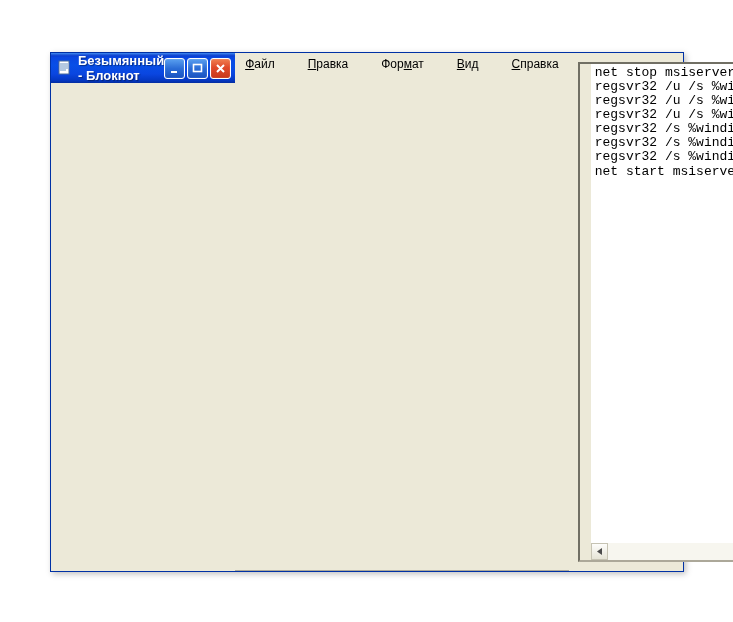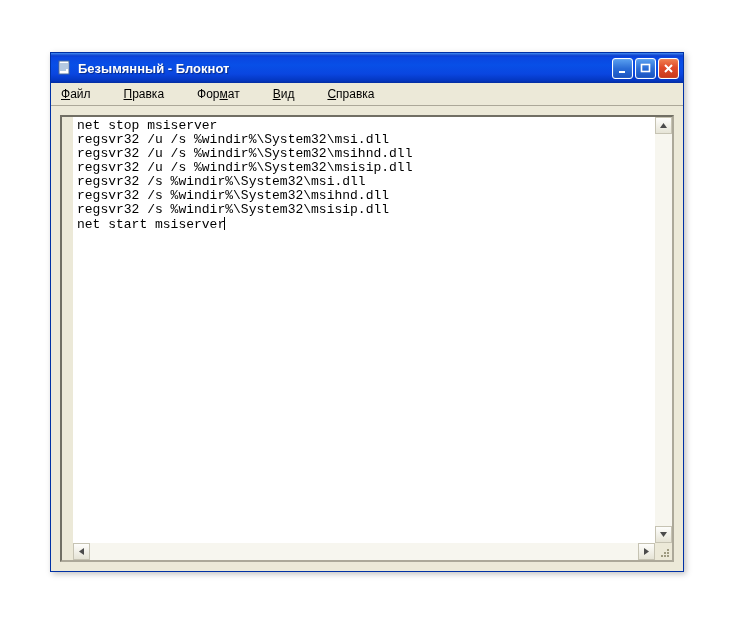--- a/index.html
+++ b/index.html
@@ -12,21 +12,21 @@
   }
   .window {
     position: absolute;
     left: 50px;
     top: 52px;
     width: 634px;
     height: 520px;
     border: 1px solid #0031a5;
     box-shadow: 2px 2px 6px rgba(0,0,0,0.25);
     display: flex;
-    flex-direction: column;
+    flex-direction: row;
     background: #ece9d8;
   }
   .titlebar {
     height: 30px;
     background: linear-gradient(to bottom,
       #3f8cf3 0%, #1e55d6 6%, #0a3fd1 10%, #0a46e0 14%,
       #084fe7 40%, #0a46e0 70%, #0436c0 92%, #032da0 100%);
     display: flex;
     align-items: center;
     padding: 0 4px 0 6px;

